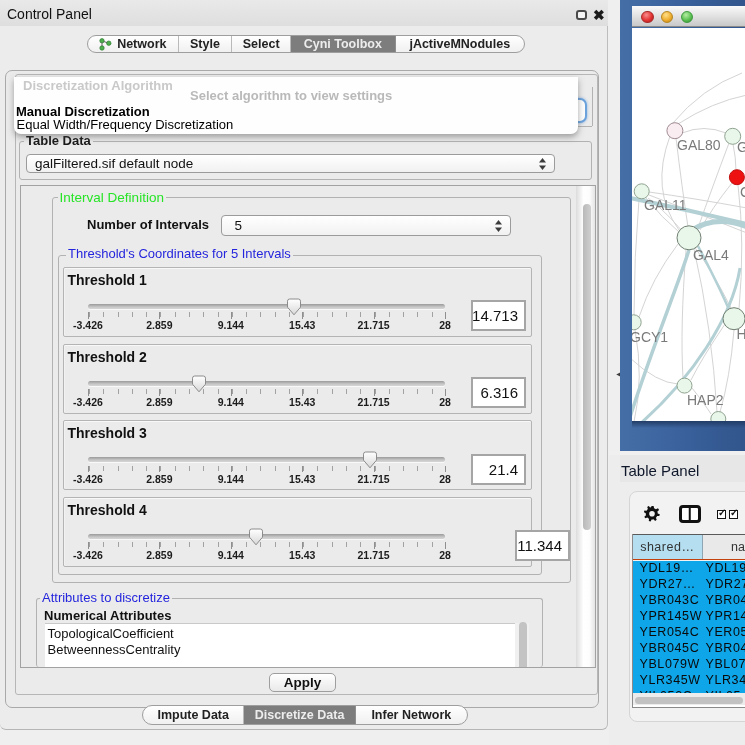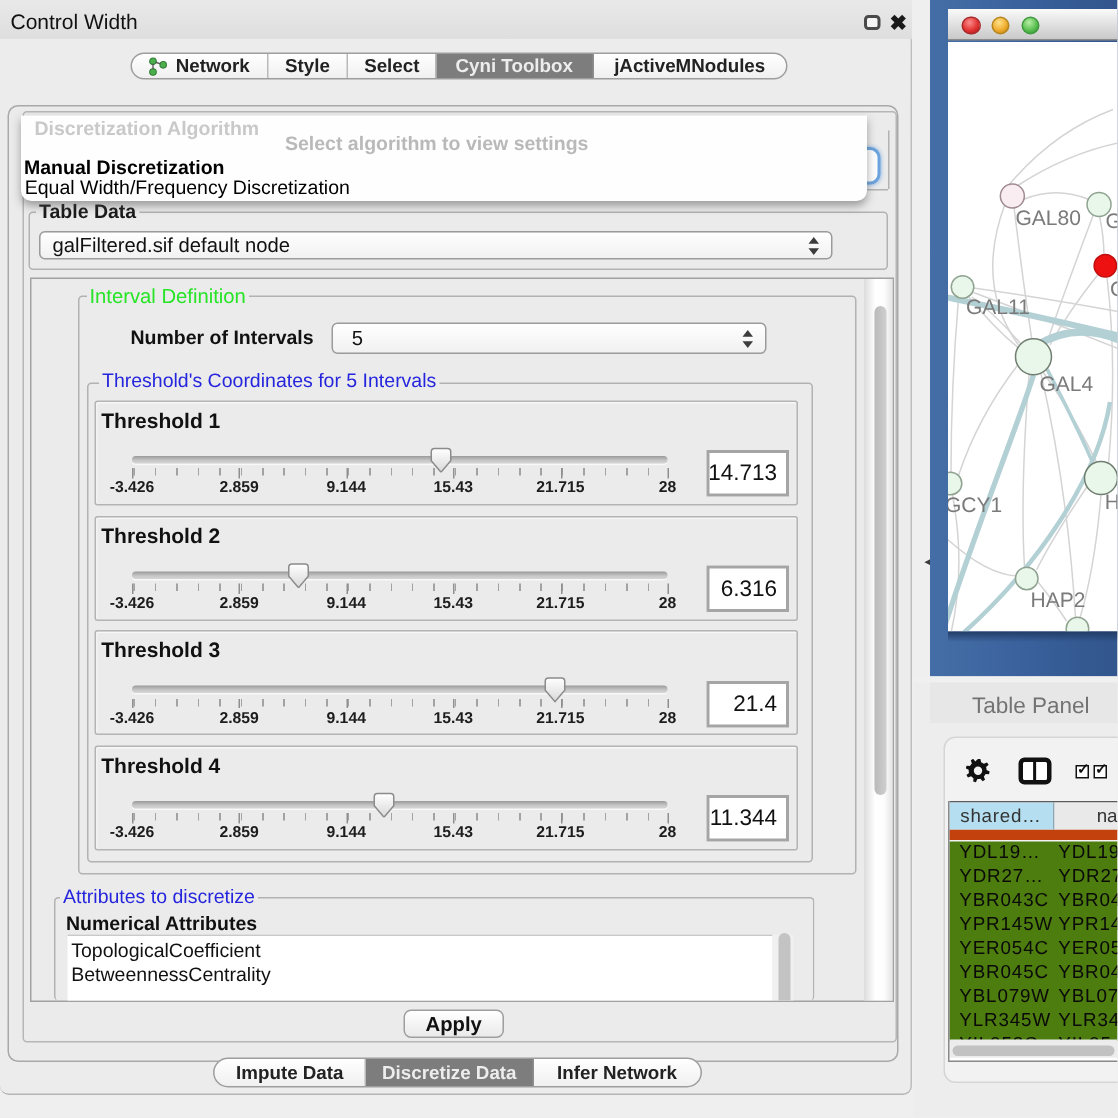--- a/index.html
+++ b/index.html
@@ -71,44 +71,44 @@
 
 #netwin { left:620px; top:0; width:125px; height:450.6px; background:linear-gradient(90deg,#456ea6,#3a619c 50%,#31558c); }
 #nettitle { left:631.5px; top:5.5px; width:113.5px; height:21.5px; background:linear-gradient(#fafafa,#c9c9c9); border-bottom:1px solid #8a8a8a; }
 .tl { position:absolute; top:10.5px; width:12.5px; height:12.5px; border-radius:50%; }
 #netcanvas { left:631.5px; top:28px; width:113.5px; height:393px; background:#fff; overflow:hidden; }
 #netshadow { left:631.5px; top:421px; width:113.5px; height:7px; background:linear-gradient(#223c66,rgba(58,97,156,0)); }
 
 #tp-bg { left:608.5px; top:450.6px; width:136.5px; height:294.4px; background:#ededed; }
 #tp-strip { left:608.5px; top:450.6px; width:136.5px; height:4.4px; background:#f0f0f0; }
 #tp-bar { left:620px; top:455px; width:125px; height:27.4px; background:#e7e7e7; }
-#tp-bartxt { left:648px; top:461.5px; font-size:15px; color:#737373; }
+#tp-bartxt { left:621px; top:461.5px; font-size:15px; color:#0f172a; }
 #tp-panel { left:629px; top:490.5px; width:126px; height:231.5px; border:1px solid #d5d5d5; border-radius:8px; background:#f2f2f2; }
 #tp-colicon { left:679px; top:504.5px; width:21.5px; height:18px; border:3px solid #111; border-radius:4px; background:#fff; }
 #tp-colicon div { position:absolute; left:50%; top:0; width:2.5px; height:100%; transform:translateX(-50%); background:#111; }
 .cb { position:absolute; top:509.5px; width:9px; height:9px; border:1.5px solid #111; background:#fff; }
 .cb:after { content:"\2713"; position:absolute; left:0.5px; top:-3.5px; font-size:10px; font-weight:700; color:#111; }
-#tbl-headrow { left:632.5px; top:533.5px; width:112.5px; height:26px; border-top:1.5px solid #5a5a5a; border-bottom:7px solid #c2410c; display:flex; }
+#tbl-headrow { left:632.5px; top:533.5px; width:112.5px; height:26px; border-top:1.5px solid #5a5a5a; border-bottom:1px solid #c2410c; display:flex; }
 #tbl-h1 { width:74.5px; background:#b5dff0; border-right:1px solid #8fa6b2; display:flex; align-items:center; justify-content:center; font-size:12.5px; letter-spacing:0.5px; color:#333; }
 #tbl-h2 { flex:1; background:#e9e9e9; display:flex; align-items:center; padding-left:28px; font-size:12.5px; color:#333; }
-#tbl-body { left:632.5px; top:560.5px; width:112.5px; height:133px; background:#4d7c0f; overflow:hidden; font-size:12.5px; letter-spacing:0.6px; color:#0a0a0a; }
+#tbl-body { left:632.5px; top:560.5px; width:112.5px; height:133px; background:#0ea5e9; overflow:hidden; font-size:12.5px; letter-spacing:0.6px; color:#0a0a0a; }
 #tbl-leftb { left:632px; top:533.5px; width:1px; height:174.5px; background:#8a8a8a; }
 #tbl-botb { left:632px; top:707.4px; width:113px; height:1px; background:#8a8a8a; }
 #tbl-white { left:633px; top:704.7px; width:112px; height:2.7px; background:#fff; }
 .trow { height:15.9px; display:flex; align-items:center; white-space:nowrap; }
 .tc1 { width:73px; padding-left:7px; flex:none; overflow:hidden; }
 #tbl-hsb { left:633px; top:693.4px; width:112px; height:11.3px; background:#ececec; }
 #tbl-hsb div { position:absolute; left:1.7px; top:3.6px; width:108px; height:7px; border-radius:4px; background:#c2c2c2; }
 </style>
 </head>
 <body>
 <div id="stage">
   <div class="abs" id="cpwin"></div>
   <div class="abs" id="cptitle"></div>
-  <div class="abs" id="cptitletxt">Control Width</div>
+  <div class="abs" id="cptitletxt">Control Panel</div>
   <div class="abs" id="btnfloat"></div>
   <div class="abs" id="btnclose">✖</div>
   <div class="abs" id="panelouter"></div>
   <div class="abs" id="panelinner"></div>
   <div class="abs" id="tabbar">
     <div class="tabseg" style="width:91px;"><svg width="13" height="13" viewBox="0 0 13 13" style="margin-right:5px;">
           <circle cx="3" cy="2.8" r="2.2" fill="#4cae4c" stroke="#2e7d32" stroke-width="0.7"></circle>
           <circle cx="9.8" cy="5.2" r="2.2" fill="#4cae4c" stroke="#2e7d32" stroke-width="0.7"></circle>
           <circle cx="3" cy="10" r="2.2" fill="#4cae4c" stroke="#2e7d32" stroke-width="0.7"></circle>
           <path d="M3 4.5 L3 8 M4.8 3.5 L8 4.6" stroke="#555" stroke-width="0.9" fill="none"></path>
@@ -249,21 +249,21 @@
   <div class="abs ticklbl" style="left:445px;top:550.0px;">28</div>
   <svg class="abs thumb" style="left:255.8px;top:527.5px;" viewBox="0 0 15 17.5">
       <defs>
         <linearGradient id="thg3" x1="0" y1="0" x2="0" y2="1">
           <stop offset="0" stop-color="#ffffff"></stop>
           <stop offset="1" stop-color="#d8d8d8"></stop>
         </linearGradient>
       </defs>
       <path d="M1 3.2 Q1 1 3.2 1 L11.8 1 Q14 1 14 3.2 L14 9.2 L7.5 16.8 L1 9.2 Z" fill="url(#thg3)" stroke="#8b8b8b" stroke-width="1"></path>
     </svg>
-  <div class="abs tfield" style="top:530.0px;">11.344</div>
+  <div class="abs tfield" style="top:530.0px;margin-left:44px;">11.344</div>
   <div class="abs group" id="grp-attr"></div>
   <div class="abs grouplabel" id="lbl-attr">Attributes to discretize</div>
   <div class="abs" id="lbl-numattr">Numerical Attributes</div>
   <div class="abs" id="attrlist">
     <div>TopologicalCoefficient</div>
     <div>BetweennessCentrality</div>
   </div>
   <div class="abs" id="alist-track"></div>
   <div class="abs" id="alist-sb"></div>
   <div class="abs" id="applybtn">Apply</div>

